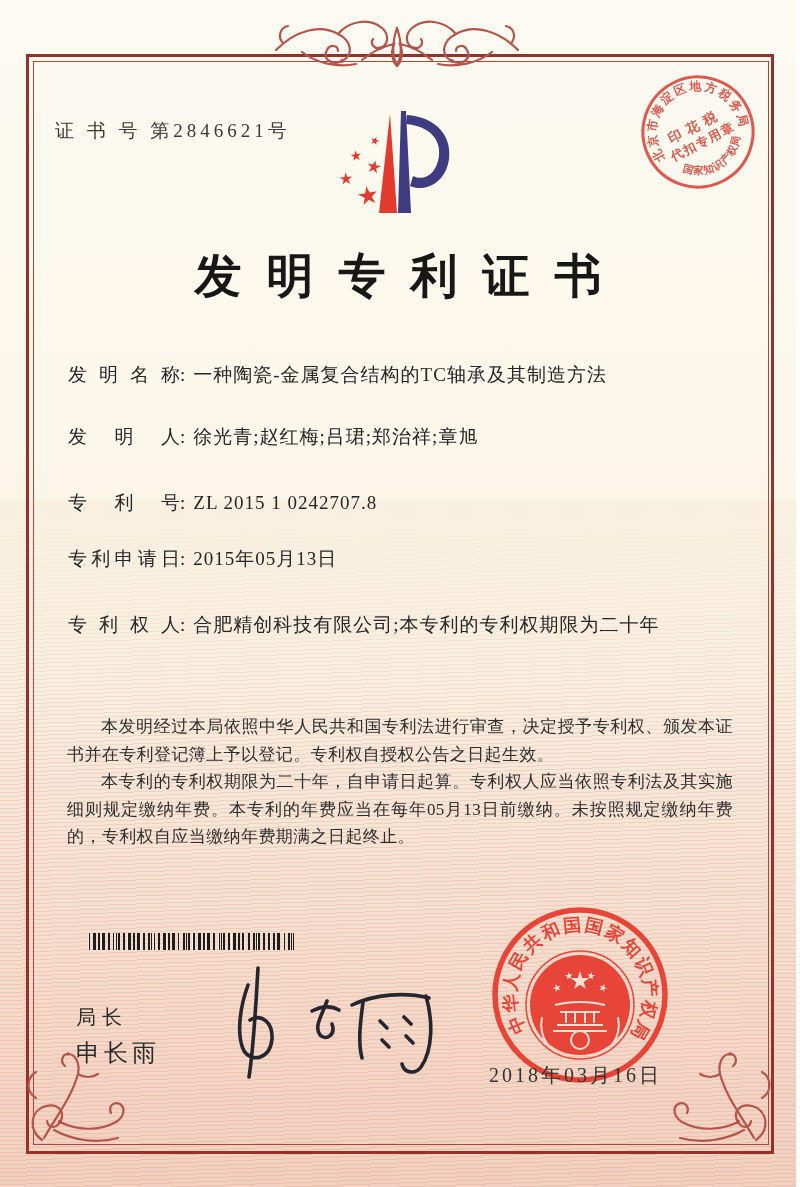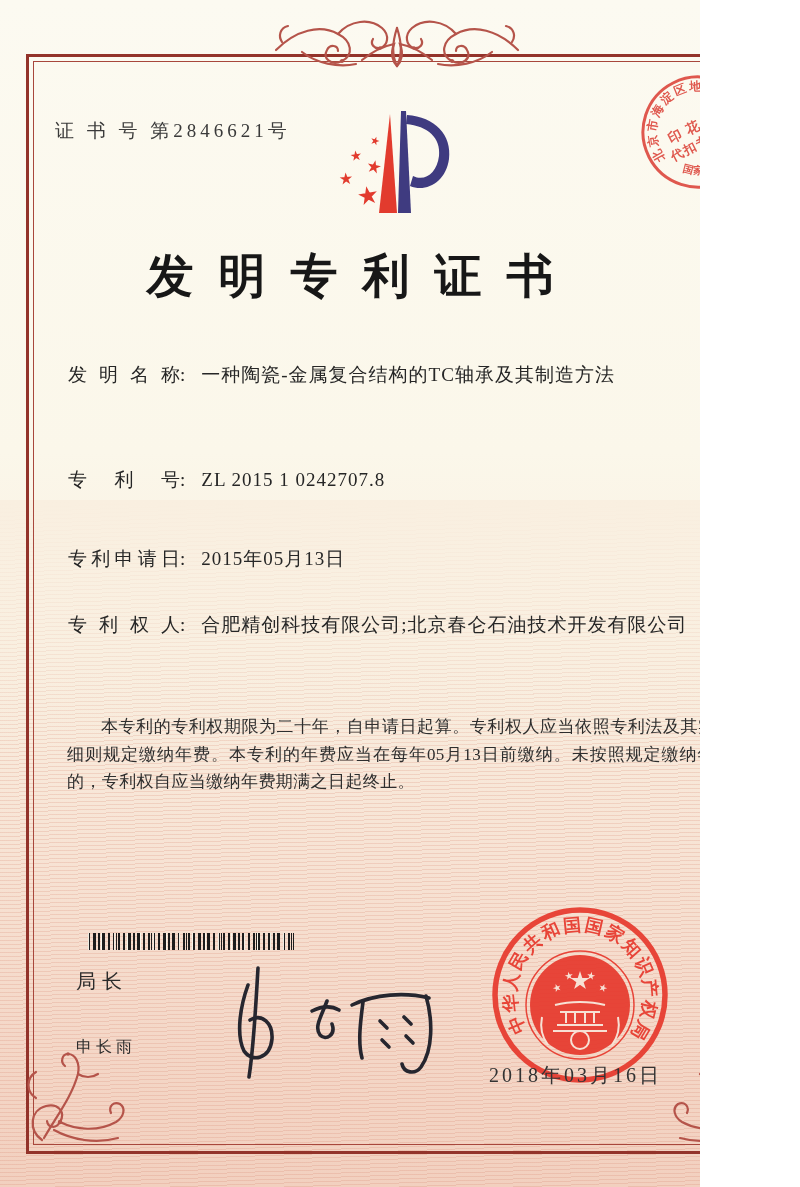--- a/index.html
+++ b/index.html
@@ -1,17 +1,17 @@
 <!DOCTYPE html>
 <html><head>
 <meta charset="utf-8">
 <style>
   html,body{margin:0;padding:0;}
   .page{
-    position:relative; width:700px; height:1187px; overflow:hidden;
+    position:relative; width:796px; height:1187px; overflow:hidden;
     background:linear-gradient(180deg,#fcfaf1 0%,#fbf7ea 38%,#f9efe0 55%,#f7e3d4 72%,#f4d7c7 88%,#f2d0bf 100%);
     font-family:"Liberation Serif","DejaVu Serif",serif;
   }
   .texture{
     position:absolute; left:0; right:0; top:500px; bottom:0;
     background:repeating-linear-gradient(178deg,rgba(210,118,96,0.20) 0px,rgba(210,118,96,0.20) 1px,rgba(255,255,255,0) 1px,rgba(255,255,255,0) 4px);
   }
   .texture-fade{
     position:absolute; left:0; right:0; top:500px; height:260px;
     background:linear-gradient(180deg,#f9efe0 0%,rgba(249,239,224,0.6) 45%,rgba(249,239,224,0) 100%);
@@ -21,33 +21,33 @@
   .ornament{position:absolute; pointer-events:none;}
   .cert-no{position:absolute; left:55px; top:118px; font-size:19px; letter-spacing:4px; color:#3a3a3a; white-space:nowrap;}
   .logo{position:absolute; left:330px; top:83px; width:150px; height:145px;}
   .stamp{position:absolute; left:636px; top:70px; width:124px; height:124px; opacity:0.92;}
   .title{
     position:absolute; top:245px; left:0; width:100%; text-align:center;
     font-size:47px; font-weight:bold; color:#171717; letter-spacing:25px; text-indent:25px; white-space:nowrap;
   }
   .field{position:absolute; left:68px; font-size:19px; color:#262626; white-space:nowrap;}
   .field .lab{display:inline-block; width:112px; text-align:justify; text-align-last:justify;font-family:Liberation Serif, serif; -moz-text-align-last:justify;}
-  .field .val{margin-left:16px; letter-spacing:1px;}
-  .f1{top:362px}.f2{top:424px}.f3{top:467px}.f4{top:546px}.f5{top:612px}.f6{top:674px}
+  .field .val{margin-left:8px; letter-spacing:1px;}
+  .f1{top:362px}.f2{top:424px}.f3{top:490px}.f4{top:546px}.f5{top:612px}.f6{top:674px}
   .paras{position:absolute; left:67px; top:713px; width:666px; font-size:17px; line-height:27.5px; color:#2e2e2e; text-align:justify;}
   .paras p{margin:0; text-indent:2em; letter-spacing:0.4px;}
   .barcode{
     position:absolute; left:88px; top:933px; width:206px; height:17px;
     background:
       repeating-linear-gradient(90deg,rgba(250,247,236,0.95) 0px,rgba(250,247,236,0.95) 1px,transparent 1px,transparent 13px),
       repeating-linear-gradient(90deg,#1d1d1d 0px,#1d1d1d 2px,transparent 2px,transparent 5px),
       repeating-linear-gradient(90deg,#1d1d1d 0px,#1d1d1d 1px,transparent 1px,transparent 7px);
   }
-  .signer-title{position:absolute; left:76px; top:968px; font-size:20px; color:#2c2c2c; letter-spacing:6px; font-family:"Liberation Sans","DejaVu Sans",sans-serif;}
-  .signer-name{position:absolute; left:76px; top:1037px; font-size:16px; color:#2c2c2c; letter-spacing:4px; font-family:Liberation Serif, serif;}
+  .signer-title{position:absolute; left:76px; top:1004px; font-size:20px; color:#2c2c2c; letter-spacing:6px; font-family:"Liberation Sans","DejaVu Sans",sans-serif;}
+  .signer-name{position:absolute; left:76px; top:1037px; font-size:24px; color:#2c2c2c; letter-spacing:4px; font-family:Liberation Serif, serif;}
   .signature{position:absolute; left:200px; top:965px; width:240px; height:115px;}
   .seal{position:absolute; left:490px; top:905px; width:180px; height:180px; opacity:0.93;}
   .issue-date{position:absolute; left:489px; top:1062px; font-size:20px; color:#333; letter-spacing:3px; white-space:nowrap;}
 </style>
 </head>
 <body>
 
 <div class="page">
 
   <div class="texture"></div>
@@ -123,31 +123,35 @@
         <textPath href="#stampBottomArc" startOffset="1">国家知识产权局</textPath>
       </text>
     </g>
   </svg>
 
   <div class="title">发明专利证书</div>
 
   <div class="field f1">
     <span class="lab">发明名称</span><span class="colon">:</span><span class="val">一种陶瓷-金属复合结构的TC轴承及其制造方法</span>
   </div>
+  <div class="field f2">
+    <span class="lab">发明人</span><span class="colon">:</span><span class="val">徐光青;赵红梅;吕珺;郑治祥;章旭</span>
+  </div>
   <div class="field f3">
     <span class="lab">专利号</span><span class="colon">:</span><span class="val">ZL 2015 1 0242707.8</span>
   </div>
   <div class="field f4">
     <span class="lab">专利申请日</span><span class="colon">:</span><span class="val">2015年05月13日</span>
   </div>
   <div class="field f5">
-    <span class="lab">专利权人</span><span class="colon">:</span><span class="val">合肥精创科技有限公司;北京春仑石油技术开发有限公司</span>
+    <span class="lab">专利权人</span><span class="colon">:</span><span class="val">合肥精创科技有限公司;本专利的专利权期限为二十年</span>
   </div>
 
   <div class="paras">
+    <p>本发明经过本局依照中华人民共和国专利法进行审查，决定授予专利权、颁发本证书并在专利登记簿上予以登记。专利权自授权公告之日起生效。</p>
     <p>本专利的专利权期限为二十年，自申请日起算。专利权人应当依照专利法及其实施细则规定缴纳年费。本专利的年费应当在每年05月13日前缴纳。未按照规定缴纳年费的，专利权自应当缴纳年费期满之日起终止。</p>
   </div>
 
   <div class="barcode"></div>
 
   <div class="signer-title">局长</div>
   <div class="signer-name">申长雨</div>
 
   <svg class="signature" viewBox="0 0 240 115" fill="none" stroke="#26262f" stroke-width="3.6" stroke-linecap="round">
     <path d="M48,20 C40,42 36,70 44,86 C52,98 70,94 72,74 C73,58 62,48 50,55"></path>

